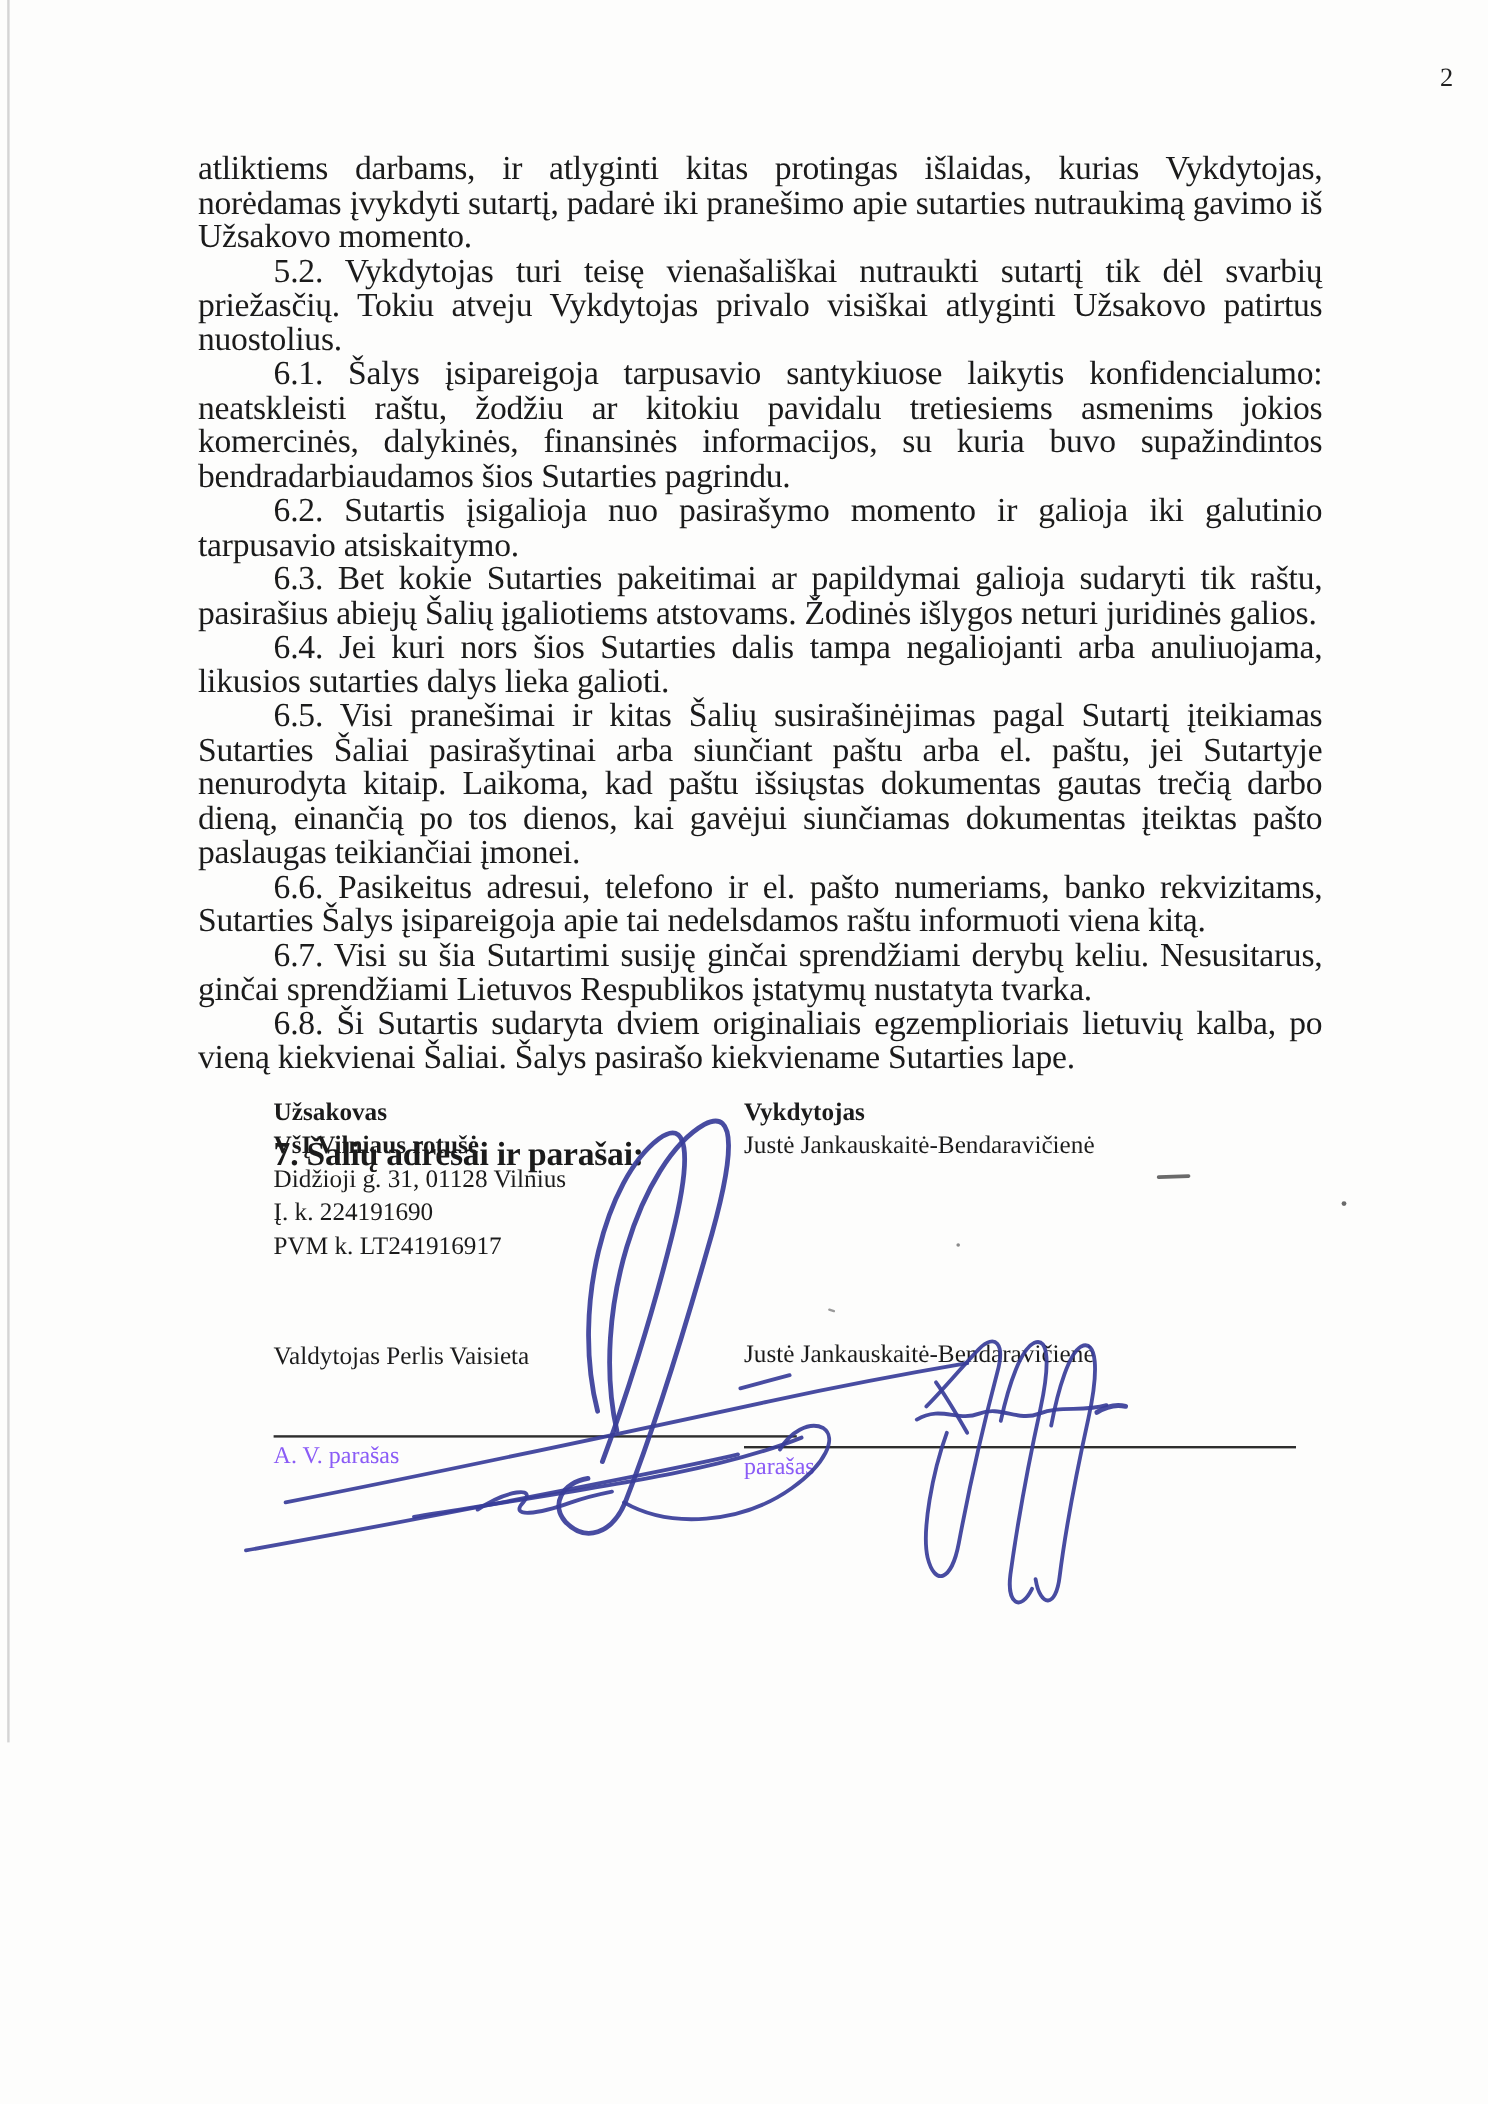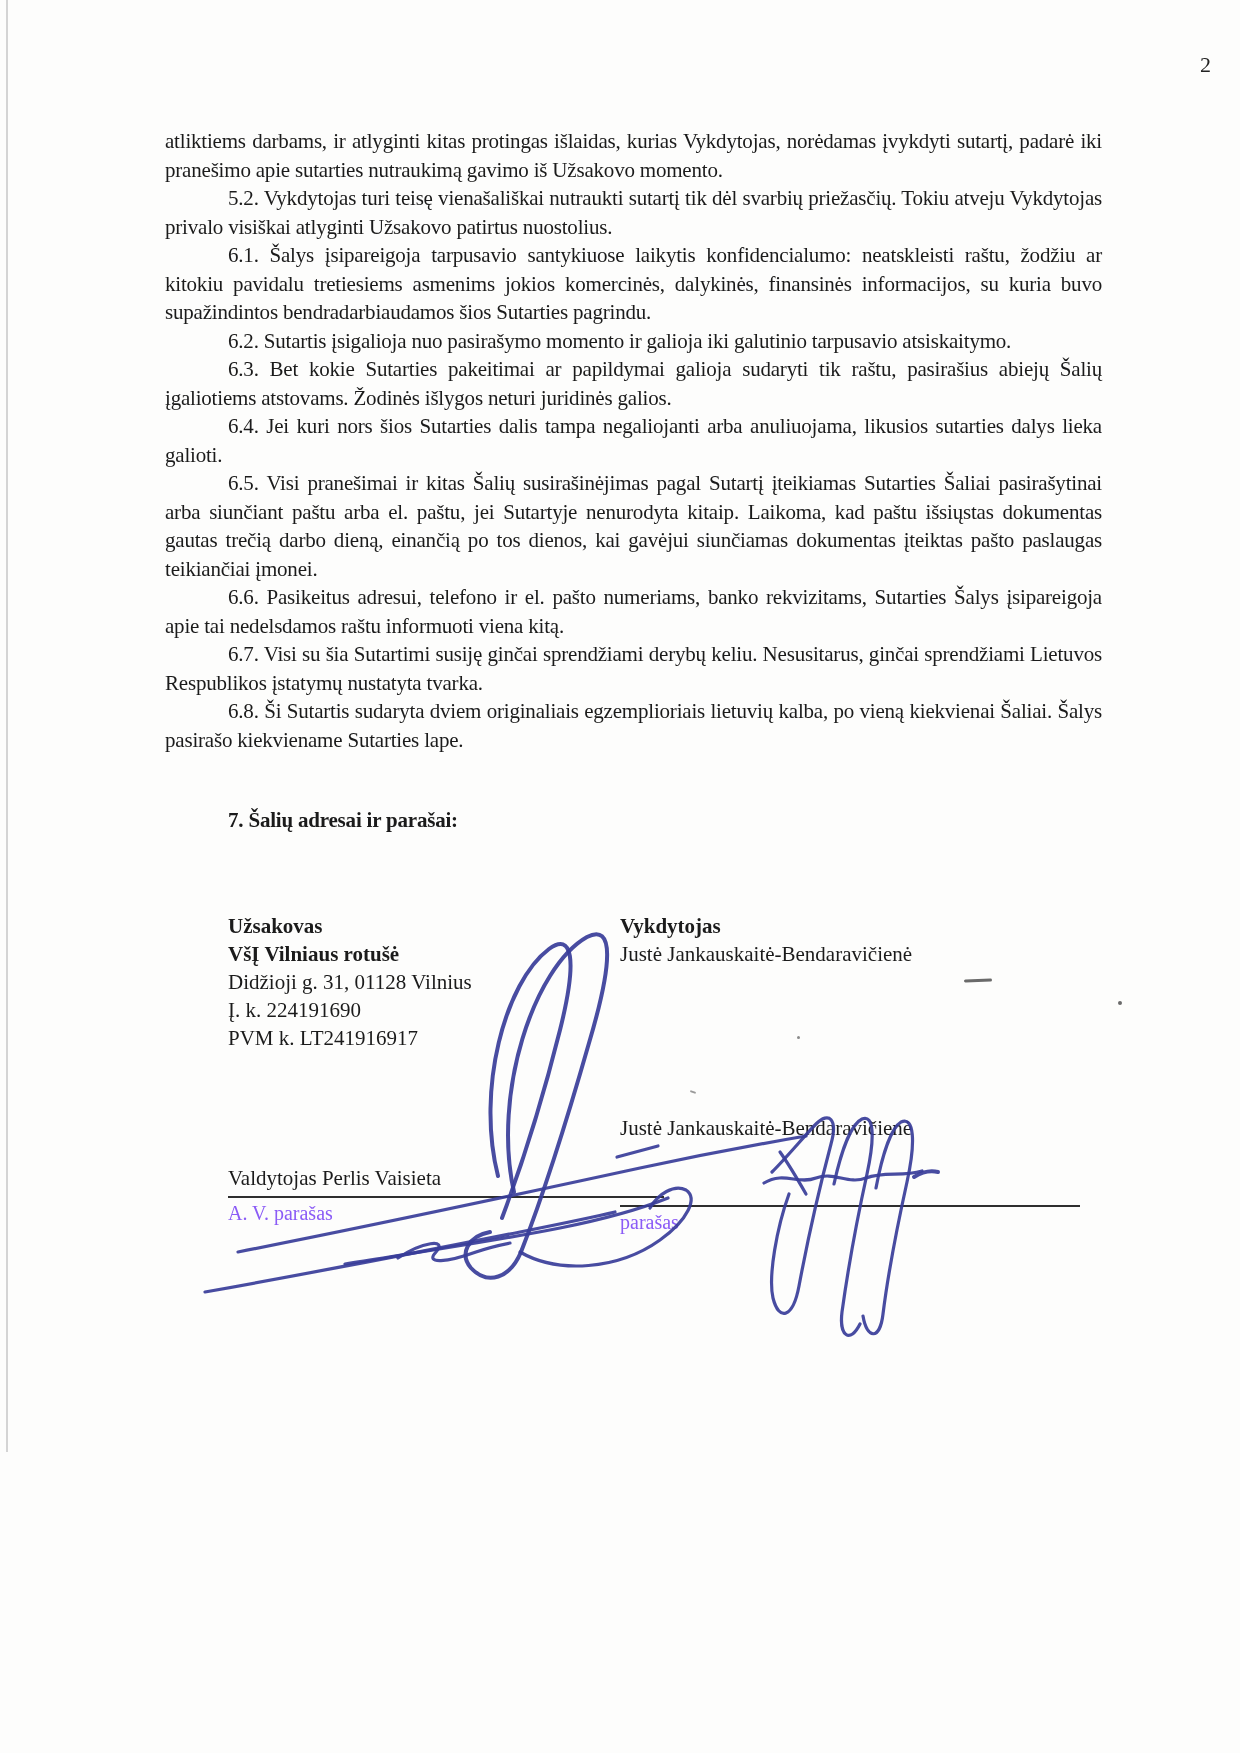--- a/index.html
+++ b/index.html
@@ -16,36 +16,36 @@
   .scan-edge {
     position: absolute; left: 6px; top: 0; width: 2px; height: 1452px;
     background: #d4d4d4;
   }
   .pageno {
     position: absolute; left: 1200px; top: 52px;
     font-size: 22px; color: #222;
   }
   .bodytext {
     position: absolute; left: 165px; top: 127px; width: 937px;
-    font-size: 21px; line-height: 28.5px;
+    font-size: 28px; line-height: 28.5px;
     letter-spacing: -0.2px;
     text-align: justify;
     color: #1b1b1b;
   }
   .bodytext p { margin: 0; text-indent: 63px; }
   .bodytext p.noindent { text-indent: 0; }
   .bodytext p.h { font-weight: bold; }
   .bodytext p.gap6 { margin-top: 30px; }
   .bodytext p.gap7 { margin-top: 52px; }
 
   .sigblock { position: absolute; font-size: 21px; line-height: 28px; color: #1b1b1b; }
   .sigblock .b { font-weight: bold; }
   .col-left  { left: 228px; top: 912px; }
   .col-right { left: 620px; top: 912px; }
-  .signer-left  { left: 228px; top: 1116px; margin-top: 48px; }
+  .signer-left  { left: 228px; top: 1116px; }
   .signer-right { left: 620px; top: 1114px; }
   .sigline { position: absolute; height: 0; border-top: 2px solid #2e2e2e; }
   .sigline.left  { left: 228px; top: 1196px; width: 436px; }
   .sigline.right { left: 620px; top: 1205px; width: 460px; }
   .sigcaption { position: absolute; font-size: 20px; color: #8b5cf6; }
   .sigcaption.left  { left: 228px; top: 1202px; }
   .sigcaption.right { left: 620px; top: 1211px; }
 
   .ink { position: absolute; left: 0; top: 0; pointer-events: none; z-index: 3; }
   .ink path { fill: none; stroke: #383d99; stroke-linecap: round; stroke-linejoin: round; opacity: 0.92; }

